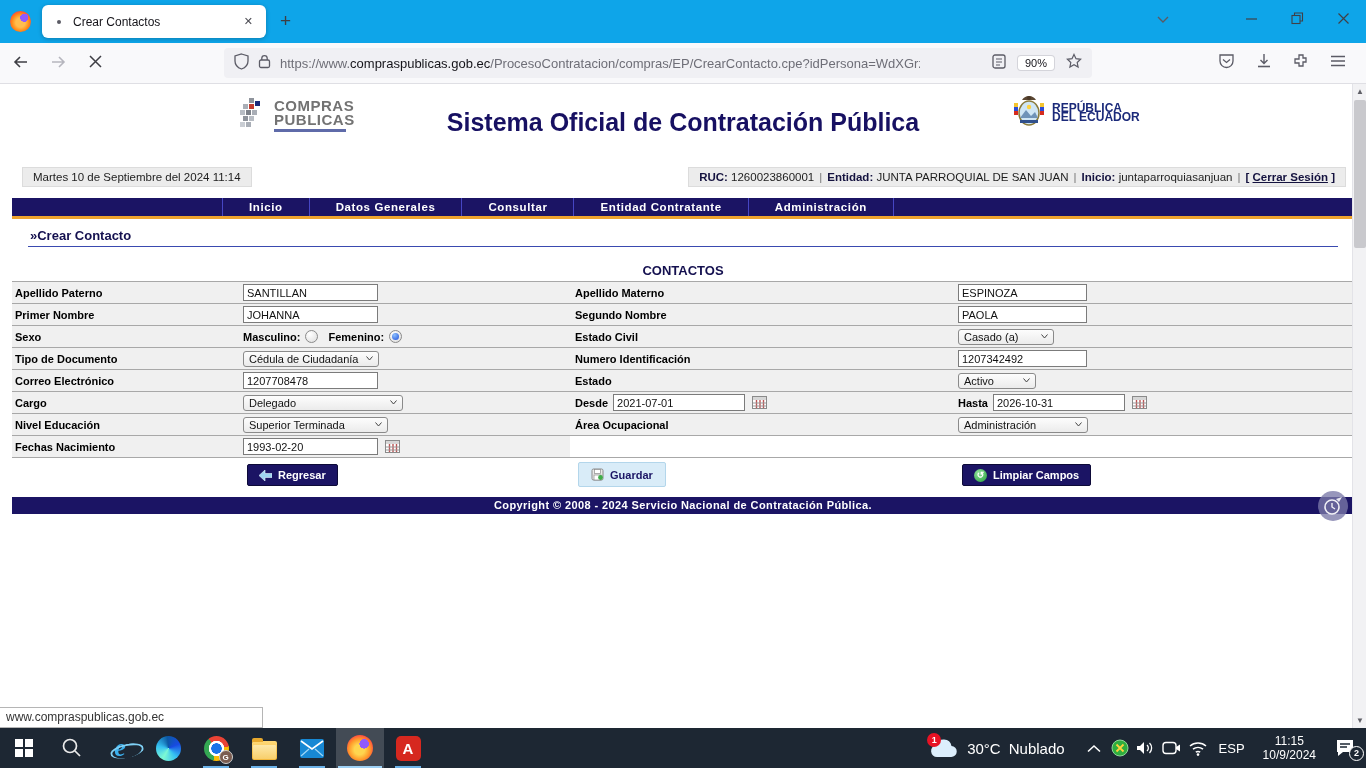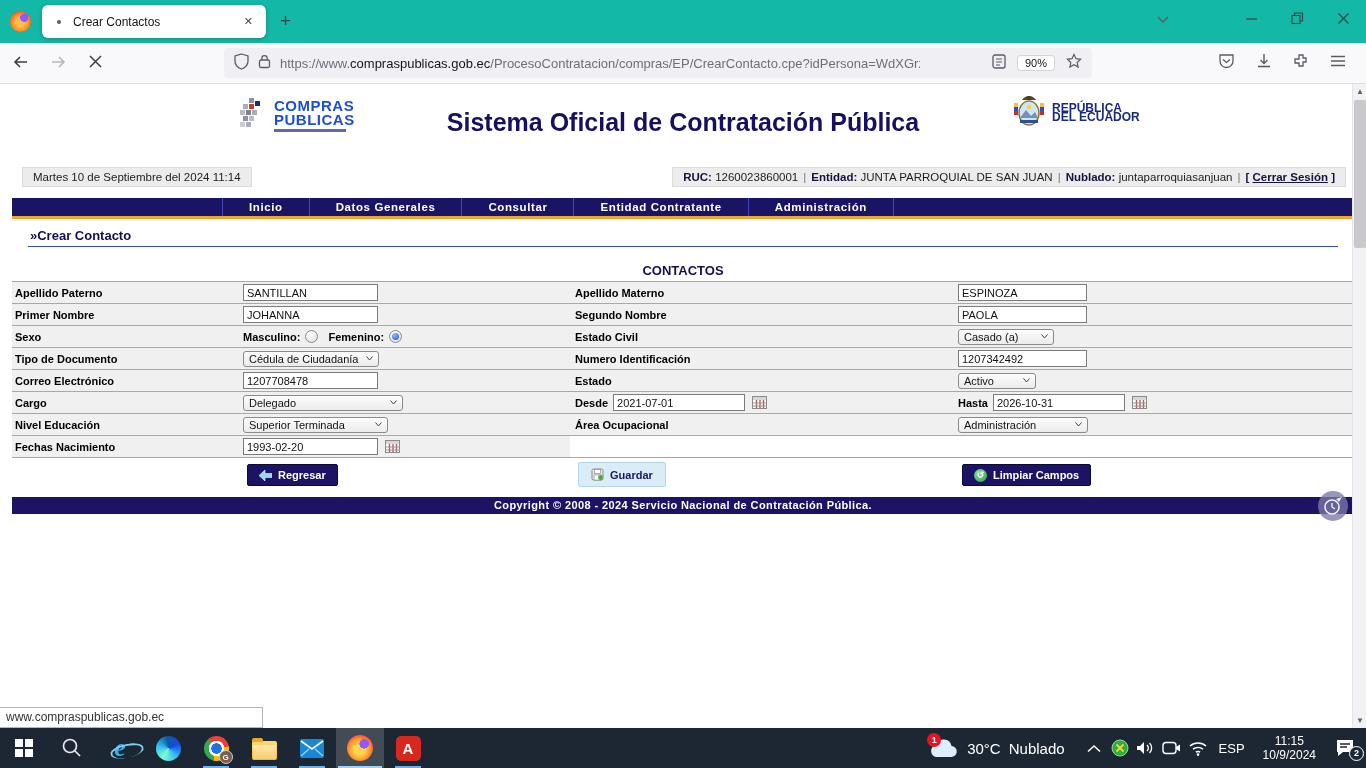--- a/index.html
+++ b/index.html
@@ -1,20 +1,20 @@
 <!DOCTYPE html>
 <html><head>
 <meta charset="utf-8">
 <style>
   *{box-sizing:border-box;margin:0;padding:0}
   html,body{width:1366px;height:768px;overflow:hidden;font-family:"Liberation Sans",sans-serif;background:#fff}
   .screen{position:relative;width:1366px;height:768px;background:#fff}
 
   
-  .tabstrip{height:43px;background:#14b8a6;position:relative;display:flex;align-items:center}
+  .tabstrip{height:43px;background:#0ea5e9;position:relative;display:flex;align-items:center}
   .ff-logo{position:absolute;left:10px;top:11px;width:21px;height:21px;border-radius:50%;
     background:radial-gradient(circle at 68% 32%,#9059ff 0 20%,rgba(0,0,0,0) 21%),
                radial-gradient(circle at 50% 55%,#ffbd4f 0 30%,#ff8a16 55%,#ff3647 80%,#e31587 100%)}
   .tab{position:absolute;left:42px;top:5px;width:224px;height:33px;background:#fff;border-radius:6px;
        box-shadow:0 1px 4px rgba(0,0,0,.25);display:flex;align-items:center;padding:0 9px;font-size:12px;color:#15141a}
   .tab-dot{width:4px;height:4px;border-radius:50%;background:#5a5a64;margin:0 12px 0 6px}
   .tab-title{flex:1;white-space:nowrap;overflow:hidden}
   .tab-close{color:#4a4a52;font-size:11px;padding:2px 4px}
   .newtab{position:absolute;left:280px;top:9px;font-size:19px;color:#3e3e44;line-height:24px}
   .wctl{position:absolute;top:12px;color:#404047}
@@ -30,21 +30,21 @@
   .url-right{margin-left:auto;display:flex;align-items:center;gap:12px;color:#4a4a52}
   .zoom-chip{background:#fff;border-radius:3px;box-shadow:0 0 0 1px #d4d4da;font-size:11px;color:#15141a;padding:1px 7px}
   .tb-right{margin-left:auto;display:flex;align-items:center;gap:21px;padding-right:8px;color:#4a4a52}
 
   
   .page{position:relative;height:644px;background:#fff}
   .site-header{height:80px;position:relative}
   .brand{position:absolute;left:240px;top:14px;display:flex;gap:8px;align-items:center}
   .pix{position:relative;width:26px;height:34px}
   .pix i{position:absolute;width:5px;height:5px;background:#a9aeb6}
-  .brand-txt{font-weight:bold;font-size:15px;line-height:14px;color:#1d4ed8;letter-spacing:.5px}
+  .brand-txt{font-weight:bold;font-size:15px;line-height:14px;color:#737373;letter-spacing:.5px}
   .brand-bar{margin-top:2px;height:3px;width:72px;background:#2a3a8c;opacity:.75}
   .site-title{position:absolute;left:0;right:0;top:24px;text-align:center;font-size:25px;font-weight:bold;color:#171062}
   .gov{position:absolute;left:1012px;top:10px;display:flex;align-items:center;gap:6px}
   .gov-txt{font-size:12px;font-weight:bold;color:#1b2a7a;line-height:9px}
 
   .meta-row{margin:3px 0 0;position:relative;height:20px}
   .chip{position:absolute;top:0;height:20px;background:#ececec;border:1px solid #dcdcdc;font-size:11.5px;line-height:18px;color:#1d1d1d;padding:0 10px;white-space:nowrap}
   .chip-date{left:22px}
   .chip-session{right:20px}
   .chip-session b{color:#14123f}
@@ -262,21 +262,21 @@
           <path d="M8 24l6-8 5 6 4-4 3 6z" fill="#6f93b8"></path>
           <path d="M8 26h18v3H8z" fill="#30508c"></path>
         </svg>
         <span class="gov-txt"><span>REPÚBLICA</span><br><span>DEL ECUADOR</span></span>
       </div>
     </div>
 
     <div class="meta-row">
       <span class="chip chip-date">Martes 10 de Septiembre del 2024 11:14</span>
       <span class="chip chip-session">
-        <b>RUC:</b> <span>1260023860001</span><span class="sep">|</span><b>Entidad:</b> <span>JUNTA PARROQUIAL DE SAN JUAN</span><span class="sep">|</span><b>Nublado:</b> <span>juntaparroquiasanjuan</span><span class="sep">|</span><b>[</b> <a class="logout">Cerrar Sesión</a> <b>]</b>
+        <b>RUC:</b> <span>1260023860001</span><span class="sep">|</span><b>Entidad:</b> <span>JUNTA PARROQUIAL DE SAN JUAN</span><span class="sep">|</span><b>Inicio:</b> <span>juntaparroquiasanjuan</span><span class="sep">|</span><b>[</b> <a class="logout">Cerrar Sesión</a> <b>]</b>
       </span>
     </div>
 
     <div class="mainnav">
       <span class="nav-item">Inicio</span>
       <span class="nav-item">Datos Generales</span>
       <span class="nav-item">Consultar</span>
       <span class="nav-item">Entidad Contratante</span>
       <span class="nav-item">Administración</span>
     </div>

